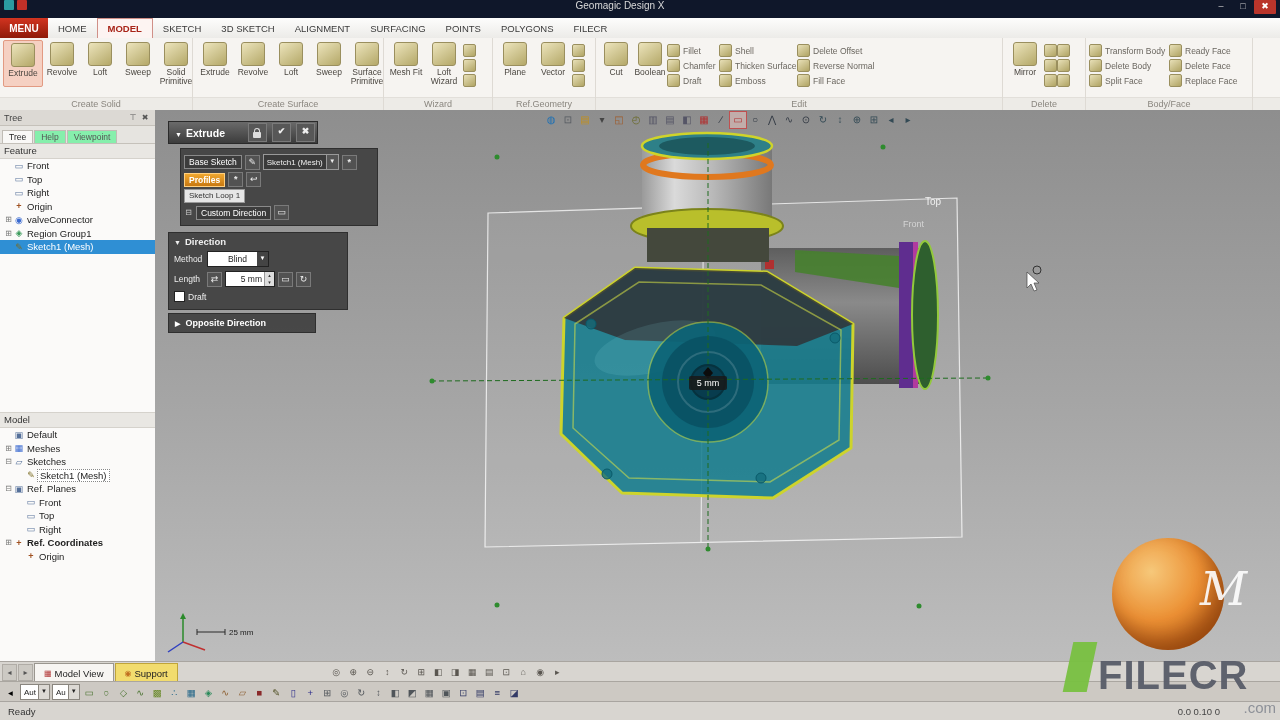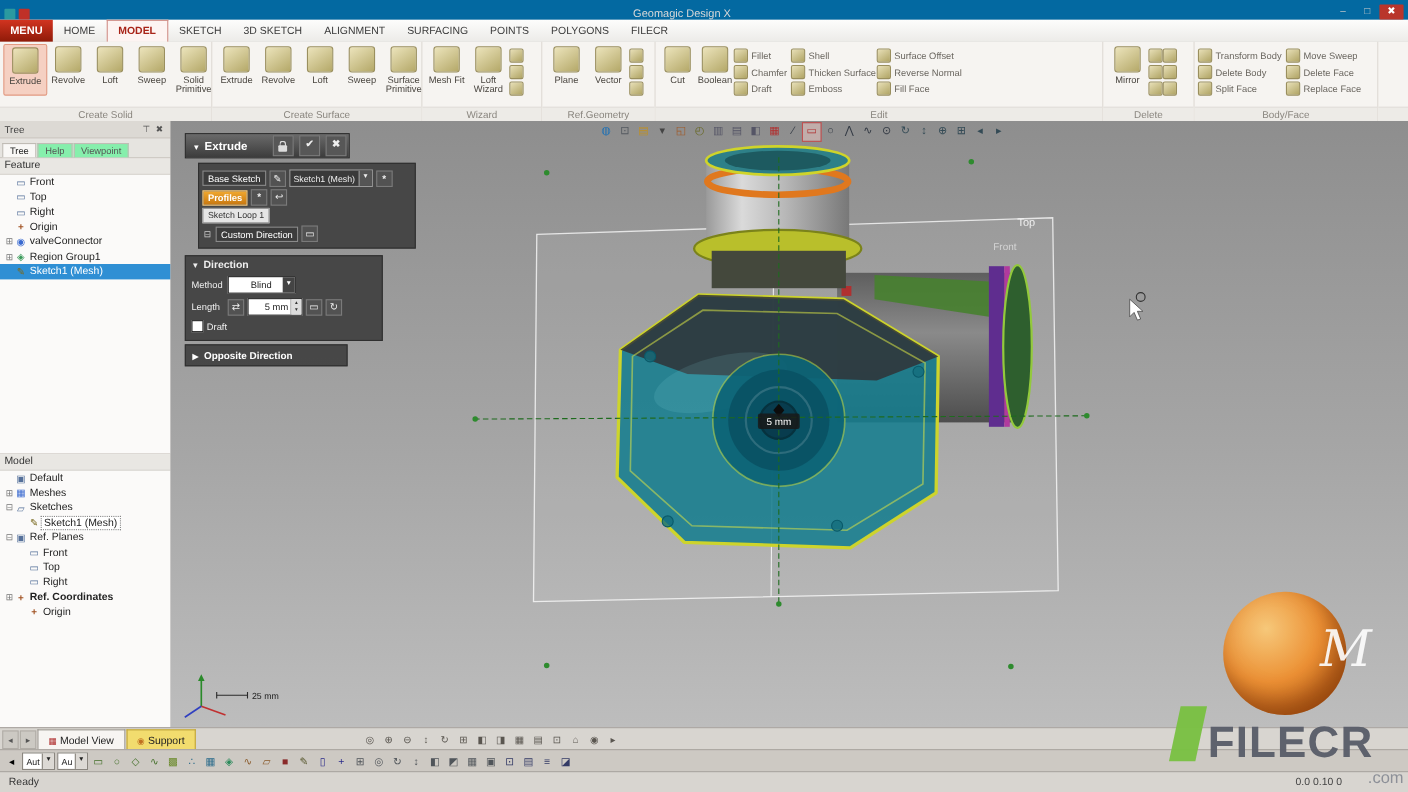--- a/index.html
+++ b/index.html
@@ -1,20 +1,20 @@
 <!DOCTYPE html>
 <html><head>
 <meta charset="utf-8">
 <style>
   html,body{margin:0;padding:0;}
   body{width:1280px;height:720px;font-family:"Liberation Sans",sans-serif;background:#e8e6e2;overflow:hidden;}
   #app{position:relative;width:1280px;height:720px;overflow:hidden;background:#f0efec;}
 
   
-  .titlebar{position:absolute;left:0;top:0;right:0;height:18px;background:#0369a1;display:flex;align-items:flex-end;padding:0 4px;}
+  .titlebar{position:absolute;left:0;top:0;right:0;height:18px;background:#0f172a;display:flex;align-items:flex-start;padding:0 4px;}
   .tb-ic{width:10px;height:10px;margin-right:3px;border-radius:1px;}
   .tb-teal{background:#2a9aa0;}
   .tb-red{background:#c03028;}
   .tb-title{margin:0 auto;color:#d8d8d8;font-size:10px;}
   .wbtn{width:22px;height:14px;text-align:center;line-height:13px;font-size:9px;color:#ccc;cursor:pointer;}
   .wclose{background:#b9352b;color:#fff;border-radius:1px;}
 
   
   .menubar{position:absolute;left:0;top:18px;right:0;height:20px;background:linear-gradient(#fdfdfc,#ecebe8);border-bottom:1px solid #c9c5c0;display:flex;align-items:stretch;}
   .menu-btn{width:48px;background:linear-gradient(#d23420,#8e1a08);color:#fff;font-size:10px;font-weight:bold;display:flex;align-items:center;justify-content:center;cursor:pointer;}
@@ -301,21 +301,21 @@
         </div>
           <div class="rsmall" data-name="emboss-button">
           <span class="rs-ic" data-name="ribbon-small-icon"></span>
           <span class="rs-lbl">Emboss</span>
         </div>
         </div>
       <div class="rcol" style="width:74px">
 
       <div class="rsmall" data-name="surface-offset-button">
           <span class="rs-ic" data-name="ribbon-small-icon"></span>
-          <span class="rs-lbl">Surface Offset</span>
+          <span class="rs-lbl">Delete Offset</span>
         </div>
           <div class="rsmall" data-name="reverse-normal-button">
           <span class="rs-ic" data-name="ribbon-small-icon"></span>
           <span class="rs-lbl">Reverse Normal</span>
         </div>
           <div class="rsmall" data-name="fill-face-button">
           <span class="rs-ic" data-name="ribbon-small-icon"></span>
           <span class="rs-lbl">Fill Face</span>
         </div>
         </div>
@@ -354,21 +354,21 @@
         </div>
           <div class="rsmall" data-name="split-face-button">
           <span class="rs-ic" data-name="ribbon-small-icon"></span>
           <span class="rs-lbl">Split Face</span>
         </div>
         </div>
       <div class="rcol" style="width:74px">
 
       <div class="rsmall" data-name="move-face-button">
           <span class="rs-ic" data-name="ribbon-small-icon"></span>
-          <span class="rs-lbl">Move Sweep</span>
+          <span class="rs-lbl">Ready Face</span>
         </div>
           <div class="rsmall" data-name="delete-face-button">
           <span class="rs-ic" data-name="ribbon-small-icon"></span>
           <span class="rs-lbl">Delete Face</span>
         </div>
           <div class="rsmall" data-name="replace-face-button">
           <span class="rs-ic" data-name="ribbon-small-icon"></span>
           <span class="rs-lbl">Replace Face</span>
         </div>
         </div>

